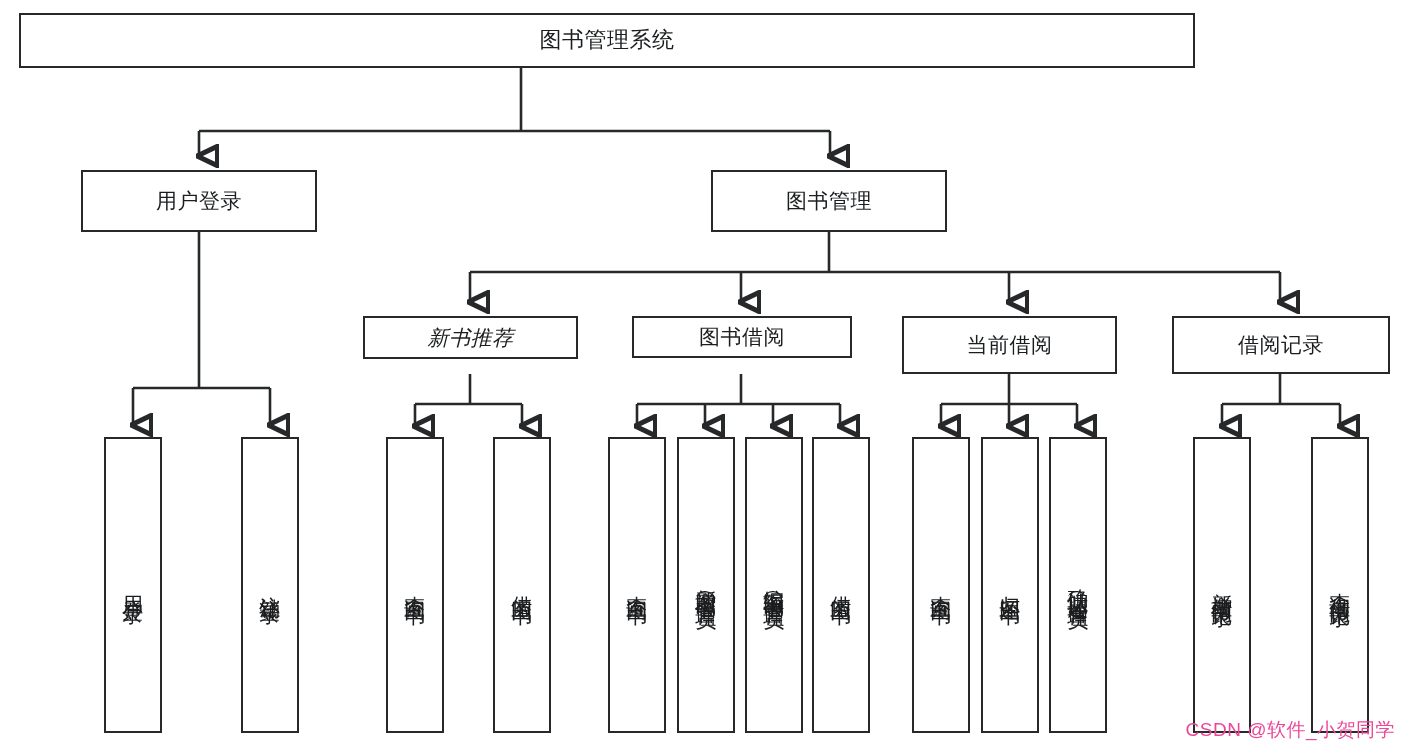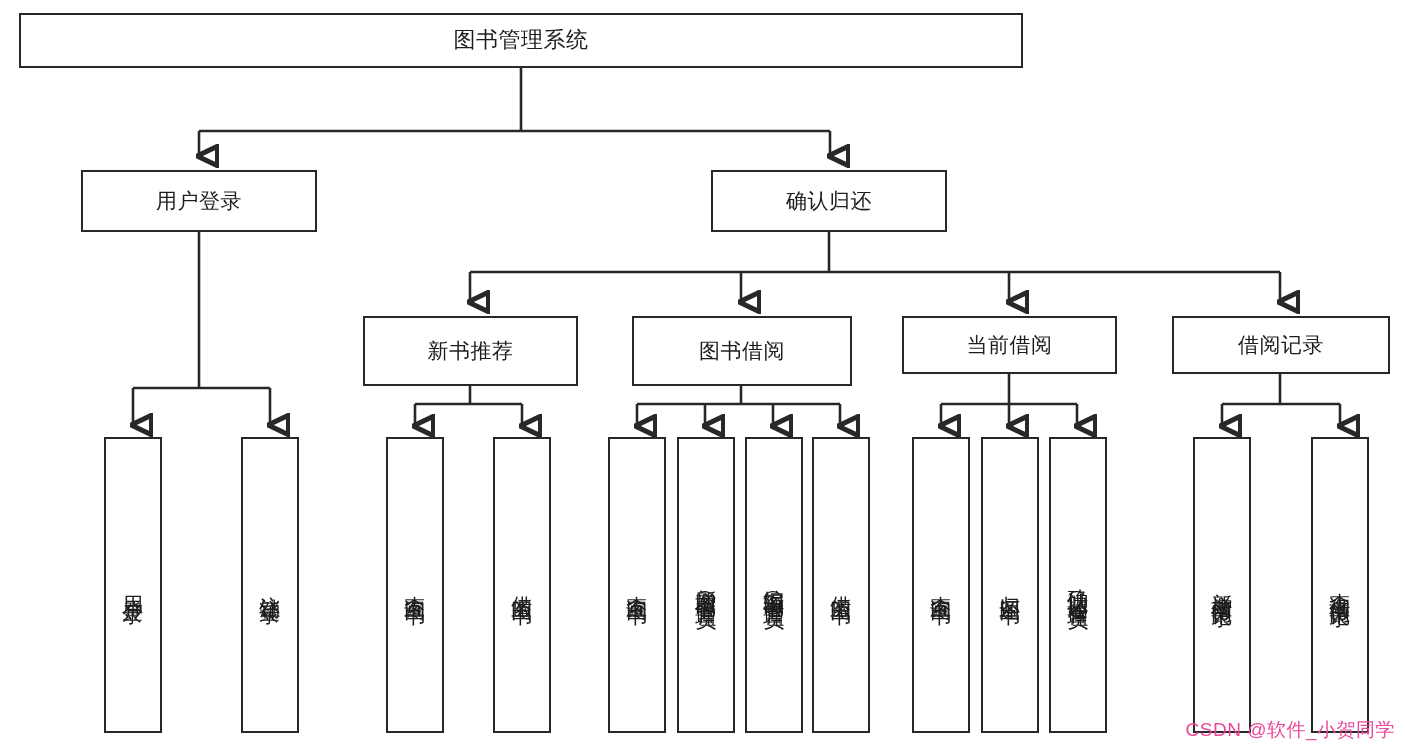--- a/index.html
+++ b/index.html
@@ -118,37 +118,37 @@
     <line x1="941" y1="404" x2="941" y2="426" marker-end="url(#arrow)"></line>
     <line x1="1009" y1="404" x2="1009" y2="426" marker-end="url(#arrow)"></line>
     <line x1="1077" y1="404" x2="1077" y2="426" marker-end="url(#arrow)"></line>
 
     <line x1="1280" y1="374" x2="1280" y2="404"></line>
     <line x1="1222" y1="404" x2="1340" y2="404"></line>
     <line x1="1222" y1="404" x2="1222" y2="426" marker-end="url(#arrow)"></line>
     <line x1="1340" y1="404" x2="1340" y2="426" marker-end="url(#arrow)"></line>
   </svg>
 
-  <div class="node h root" style="left:19px; top:13px; width:1004px; height:55px;">
+  <div class="node h root" style="left:19px; top:13px; width:1176px; height:55px;">
     <span>图书管理系统</span>
   </div>
 
   <div class="node h" style="left:81px; top:170px; width:236px; height:62px;">
     <span>用户登录</span>
   </div>
 
   <div class="node h" style="left:711px; top:170px; width:236px; height:62px;">
-    <span>确认归还</span>
-  </div>
-
-  <div class="node h" style="left:363px; top:316px; width:215px; height:70px;">
+    <span>图书管理</span>
+  </div>
+
+  <div class="node h" style="left:363px; top:316px; width:215px; height:43px;font-style:italic;">
     <span>新书推荐</span>
   </div>
 
-  <div class="node h" style="left:632px; top:316px; width:220px; height:70px;">
+  <div class="node h" style="left:632px; top:316px; width:220px; height:42px;">
     <span>图书借阅</span>
   </div>
 
   <div class="node h" style="left:1172px; top:316px; width:218px; height:58px;">
     <span>借阅记录</span>
   </div>
 
   <div class="node h" style="left:902px; top:316px; width:215px; height:58px;">
     <span>当前借阅</span>
   </div>

